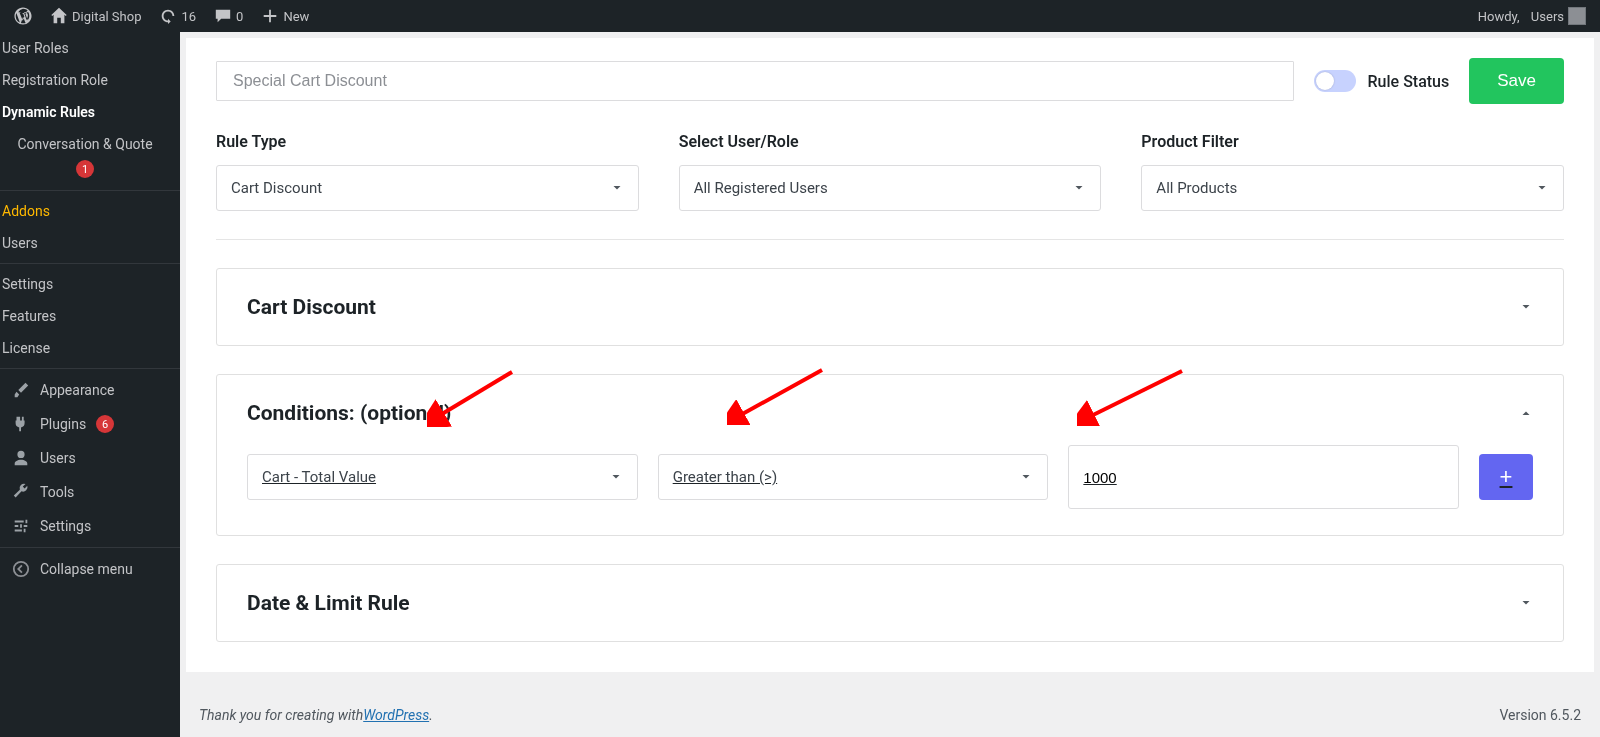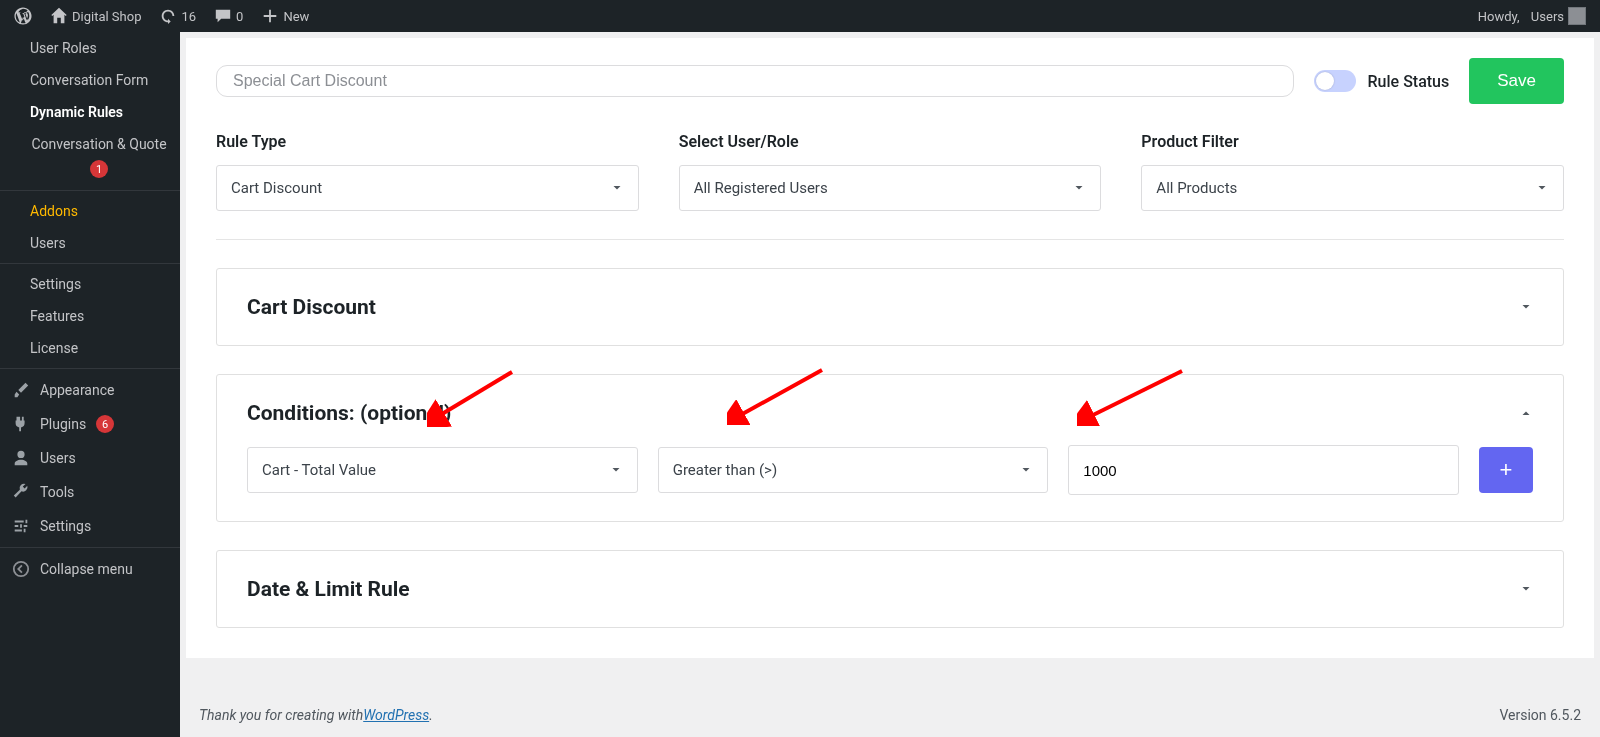--- a/index.html
+++ b/index.html
@@ -13,36 +13,36 @@
   .ab-item { display: flex; align-items: center; gap: 4px; padding: 16px 6px; height: 32px; cursor: pointer; color: #c3c4c7; justify-content: center; }
   .ab-icon svg { width: 18px; height:18px; fill:#c3c4c7; display:block;}
   .ab-avatar { width:18px; height:18px; background:#8c8f94; border:1px solid #72777c; display:inline-block;}
 
   
   .wrap { flex:1; display:flex; min-height:0; }
 
   
   .sidebar { width: 180px; background:#1d2327; color:#c3c4c7; display:flex; flex-direction:column; font-size:14px;}
   .side-link { display:flex; align-items:center; gap:10px; padding:8px 12px; cursor:pointer; color:#c3c4c7;}
-  .side-link.sub { padding-left:30px;text-align:right; }
+  .side-link.sub { padding-left:2px;text-align:right; }
   .side-link.active { color:#fff; font-weight:600;}
   .side-link.highlight { color:#ffb900;}
   .side-sep { border-top:1px solid #32373c; margin:4px 0;}
   .side-icon svg{width:18px;height:18px;fill:#9ca2a7;display:block;}
   .side-icon.collapse svg{fill:#8c8f94;}
   .badge-red { background:#d63638; color:#fff; border-radius:9px; min-width:18px; height:18px; display:inline-flex;align-items:center;justify-content:center; font-size:11px; padding:0 5px;}
   .badge-orange { background:#d63638; color:#fff; border-radius:9px; min-width:18px; height:18px; display:inline-flex;align-items:center;justify-content:center; font-size:11px; padding:0 5px;}
 
   
   .main { flex:1; display:flex; flex-direction:column; min-width:0; background:#f0f0f1;}
   .content { padding: 6px 6px 0 6px; flex:1; overflow:auto;}
   .panel-white { background:#fff; padding:20px 30px 30px 30px;}
 
   .top-row { display:flex; align-items:center; gap:20px; margin-bottom:28px;}
-  .rule-name-input { flex:1; height:32px; border:1px solid #dcdcde; border-radius:11px; padding:0 16px; font-size:16px;}
+  .rule-name-input { flex:1; height:40px; border:1px solid #dcdcde; border-radius:1px; padding:0 16px; font-size:16px;}
   .rule-name-input::placeholder { color:#8c8f94; }
 
   .toggle-wrap { display:flex; align-items:center; gap:12px;}
   .toggle { width:42px; height:22px; border-radius:11px; background:#c7d2fe; position:relative; cursor:pointer;}
   .toggle .knob { position:absolute; width:18px; height:18px; border-radius:50%; background:#fff; top:2px; left:2px; box-shadow:0 0 2px rgba(0,0,0,.2);}
   .toggle-label { font-size:16px; font-weight:500;}
 
   .btn-save { background:#22c55e; color:#fff; border:none; border-radius:4px; padding:0 28px; height:46px; font-size:17px; cursor:pointer;}
 
   .cols-3 { display:flex; gap:40px; margin-bottom:10px;}
@@ -53,23 +53,23 @@
   .chev svg{width:14px;height:14px;fill:#50575e;display:block;}
   .chev.up svg{transform:rotate(180deg);}
 
   .hr { border:none; border-top:1px solid #e5e5e5; margin-top:28px;}
 
   .section { background:#fff; border:1px solid #e0e0e0; border-radius:3px; margin-top:28px; padding:0;}
   .section-inner { padding:26px 30px;}
   .section-head { display:flex; align-items:center; }
   .section-title { font-size:21px; font-weight:700;}
   .section-chev { margin-left:auto; cursor:pointer;}
-  .cond-row { display:flex; gap:20px; align-items:center; margin-top:20px;}
+  .cond-row { display:flex; gap:20px; align-items:center; margin-top:20px;text-decoration:underline;}
   .cond-row .select { flex:1;}
-  .cond-row .textfield { flex:1; border:1px solid #dcdcde; border-radius:3px; height:50px; padding:0 14px; font-size:15px;}
+  .cond-row .textfield { flex:1; border:1px solid #dcdcde; border-radius:3px; height:64px; padding:0 14px; font-size:15px;}
   .btn-plus { width:54px; height:46px; background:#6366f1; color:#fff; border:none; border-radius:4px; font-size:22px; cursor:pointer; display:flex;align-items:center;justify-content:center;}
 
   .footer { display:flex; align-items:center; padding:14px 19px; font-size:14px; color:#50575e; font-style:italic;}
   .footer a { color:#2271b1; text-decoration:underline; cursor:pointer;}
   .footer .ver { margin-left:auto; font-style:normal;}
 
   
   .arrow { position:absolute; pointer-events:none; }
   .arrow svg { display:block; }
 </style>
@@ -126,21 +126,21 @@
   </div>
 </div>
 
 <div class="wrap">
 
   <div class="sidebar">
     <div class="side-link sub">
         <span>User Roles</span>
       </div>
     <div class="side-link sub">
-        <span>Conversation Form</span>
+        <span>Registration Role</span>
       </div>
     <div class="side-link sub active">
         <span>Dynamic Rules</span>
       </div>
     <div class="side-link sub" style="flex-wrap:wrap; row-gap:4px;flex-direction:column;">
       <span>Conversation &amp; Quote</span>
       <span style="width:100%"></span>
       <span class="badge-red">1</span>
     </div>
     <div class="side-sep"></div>

